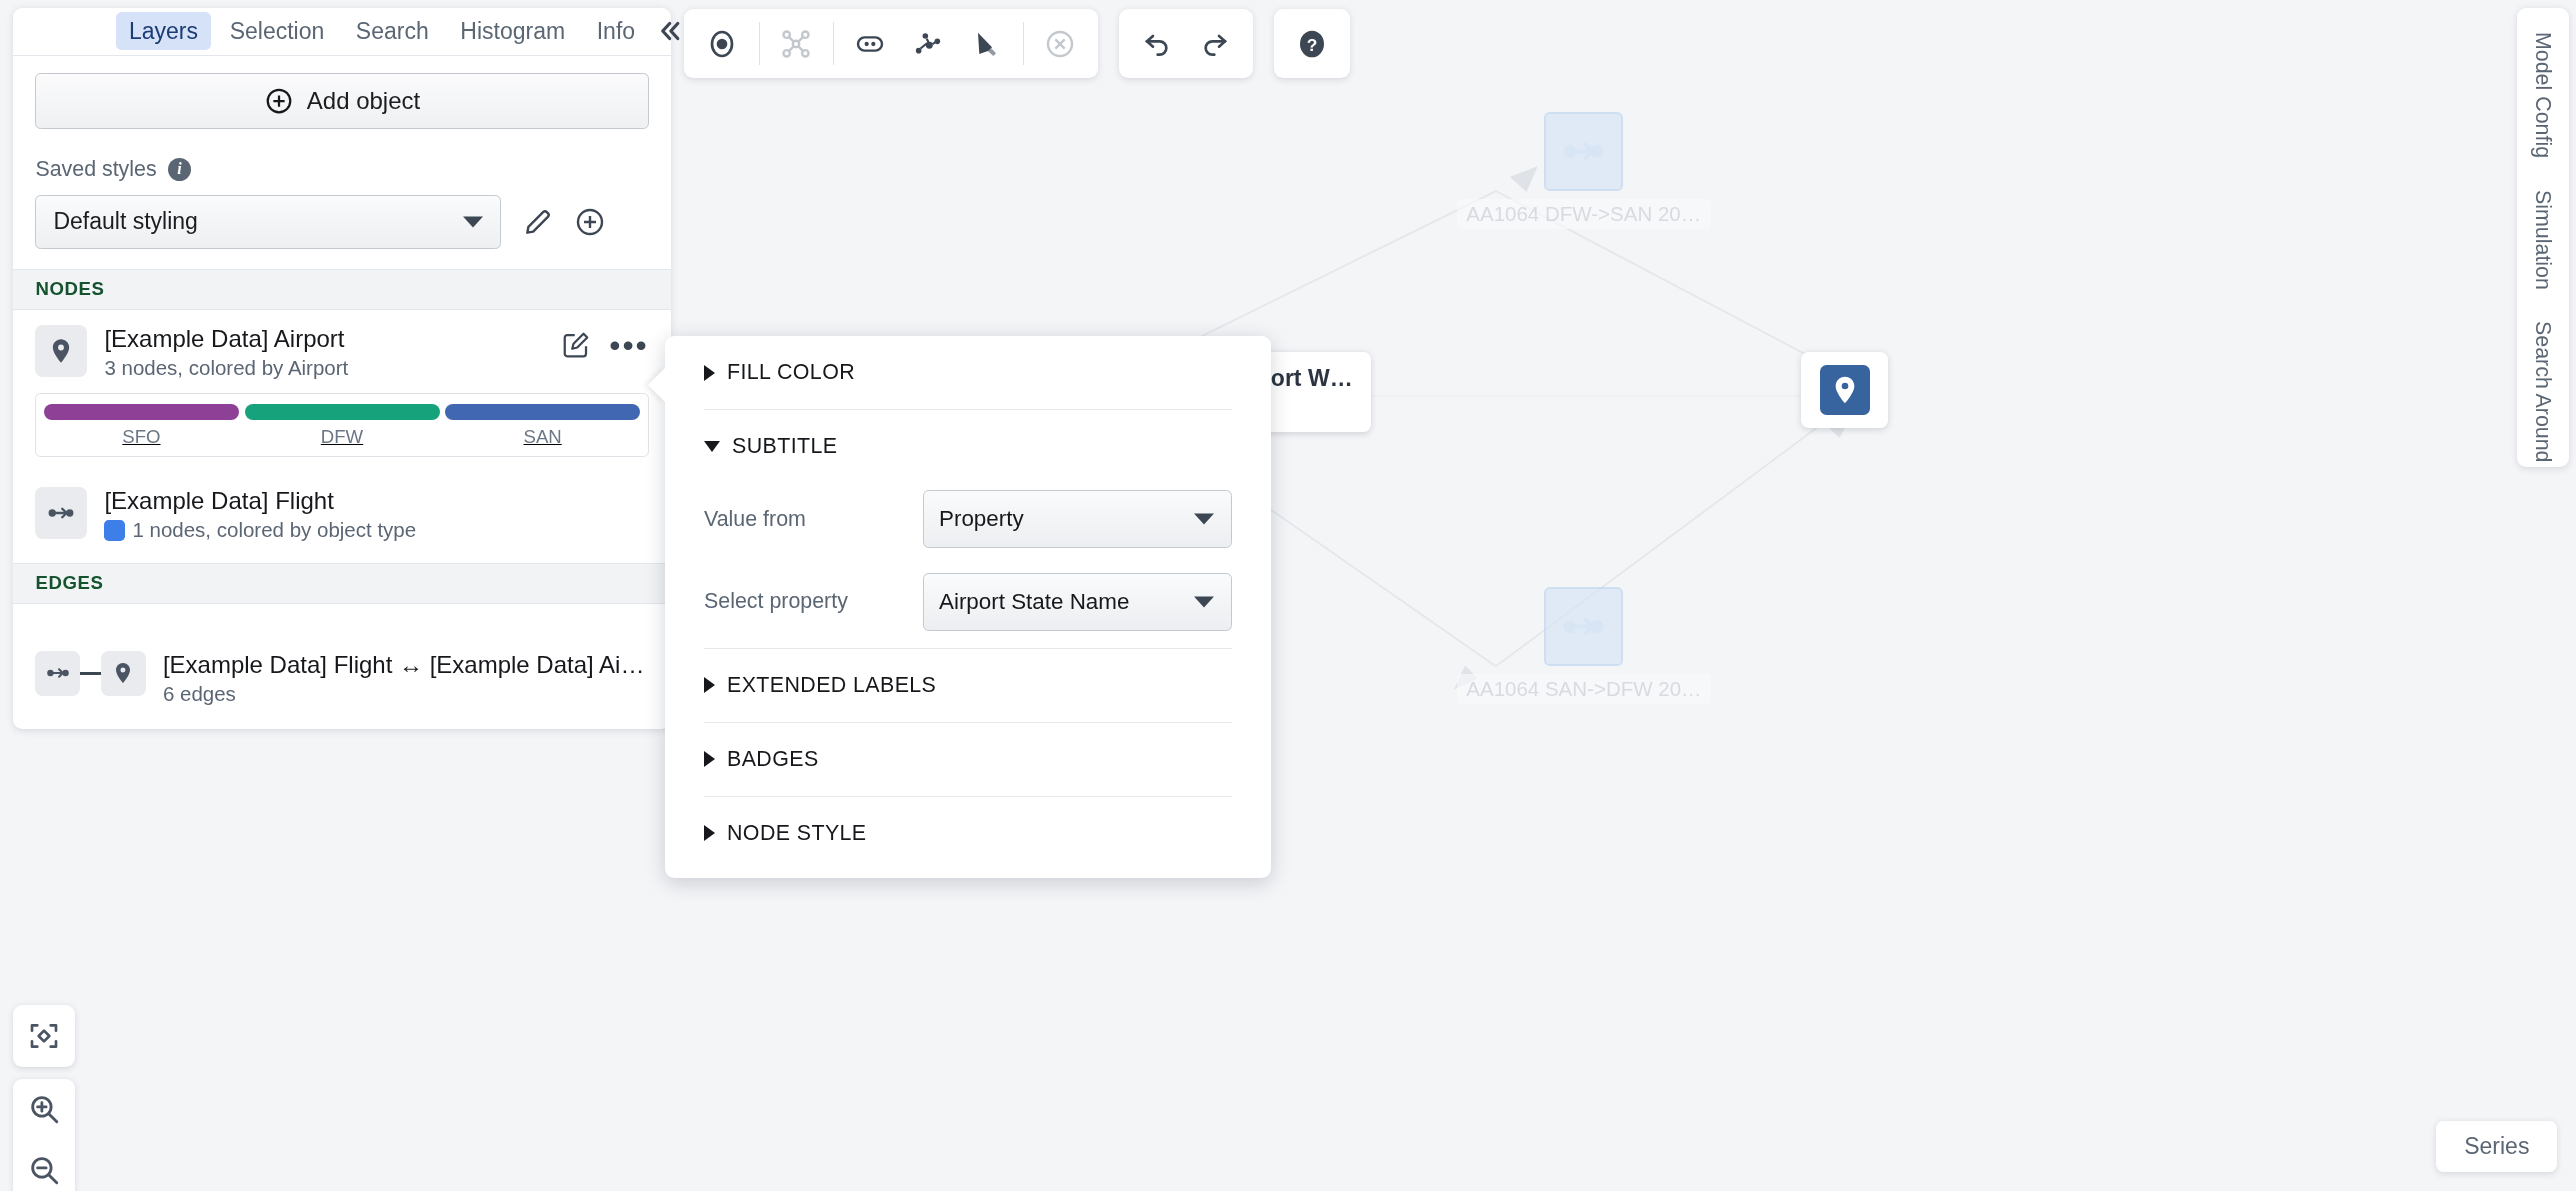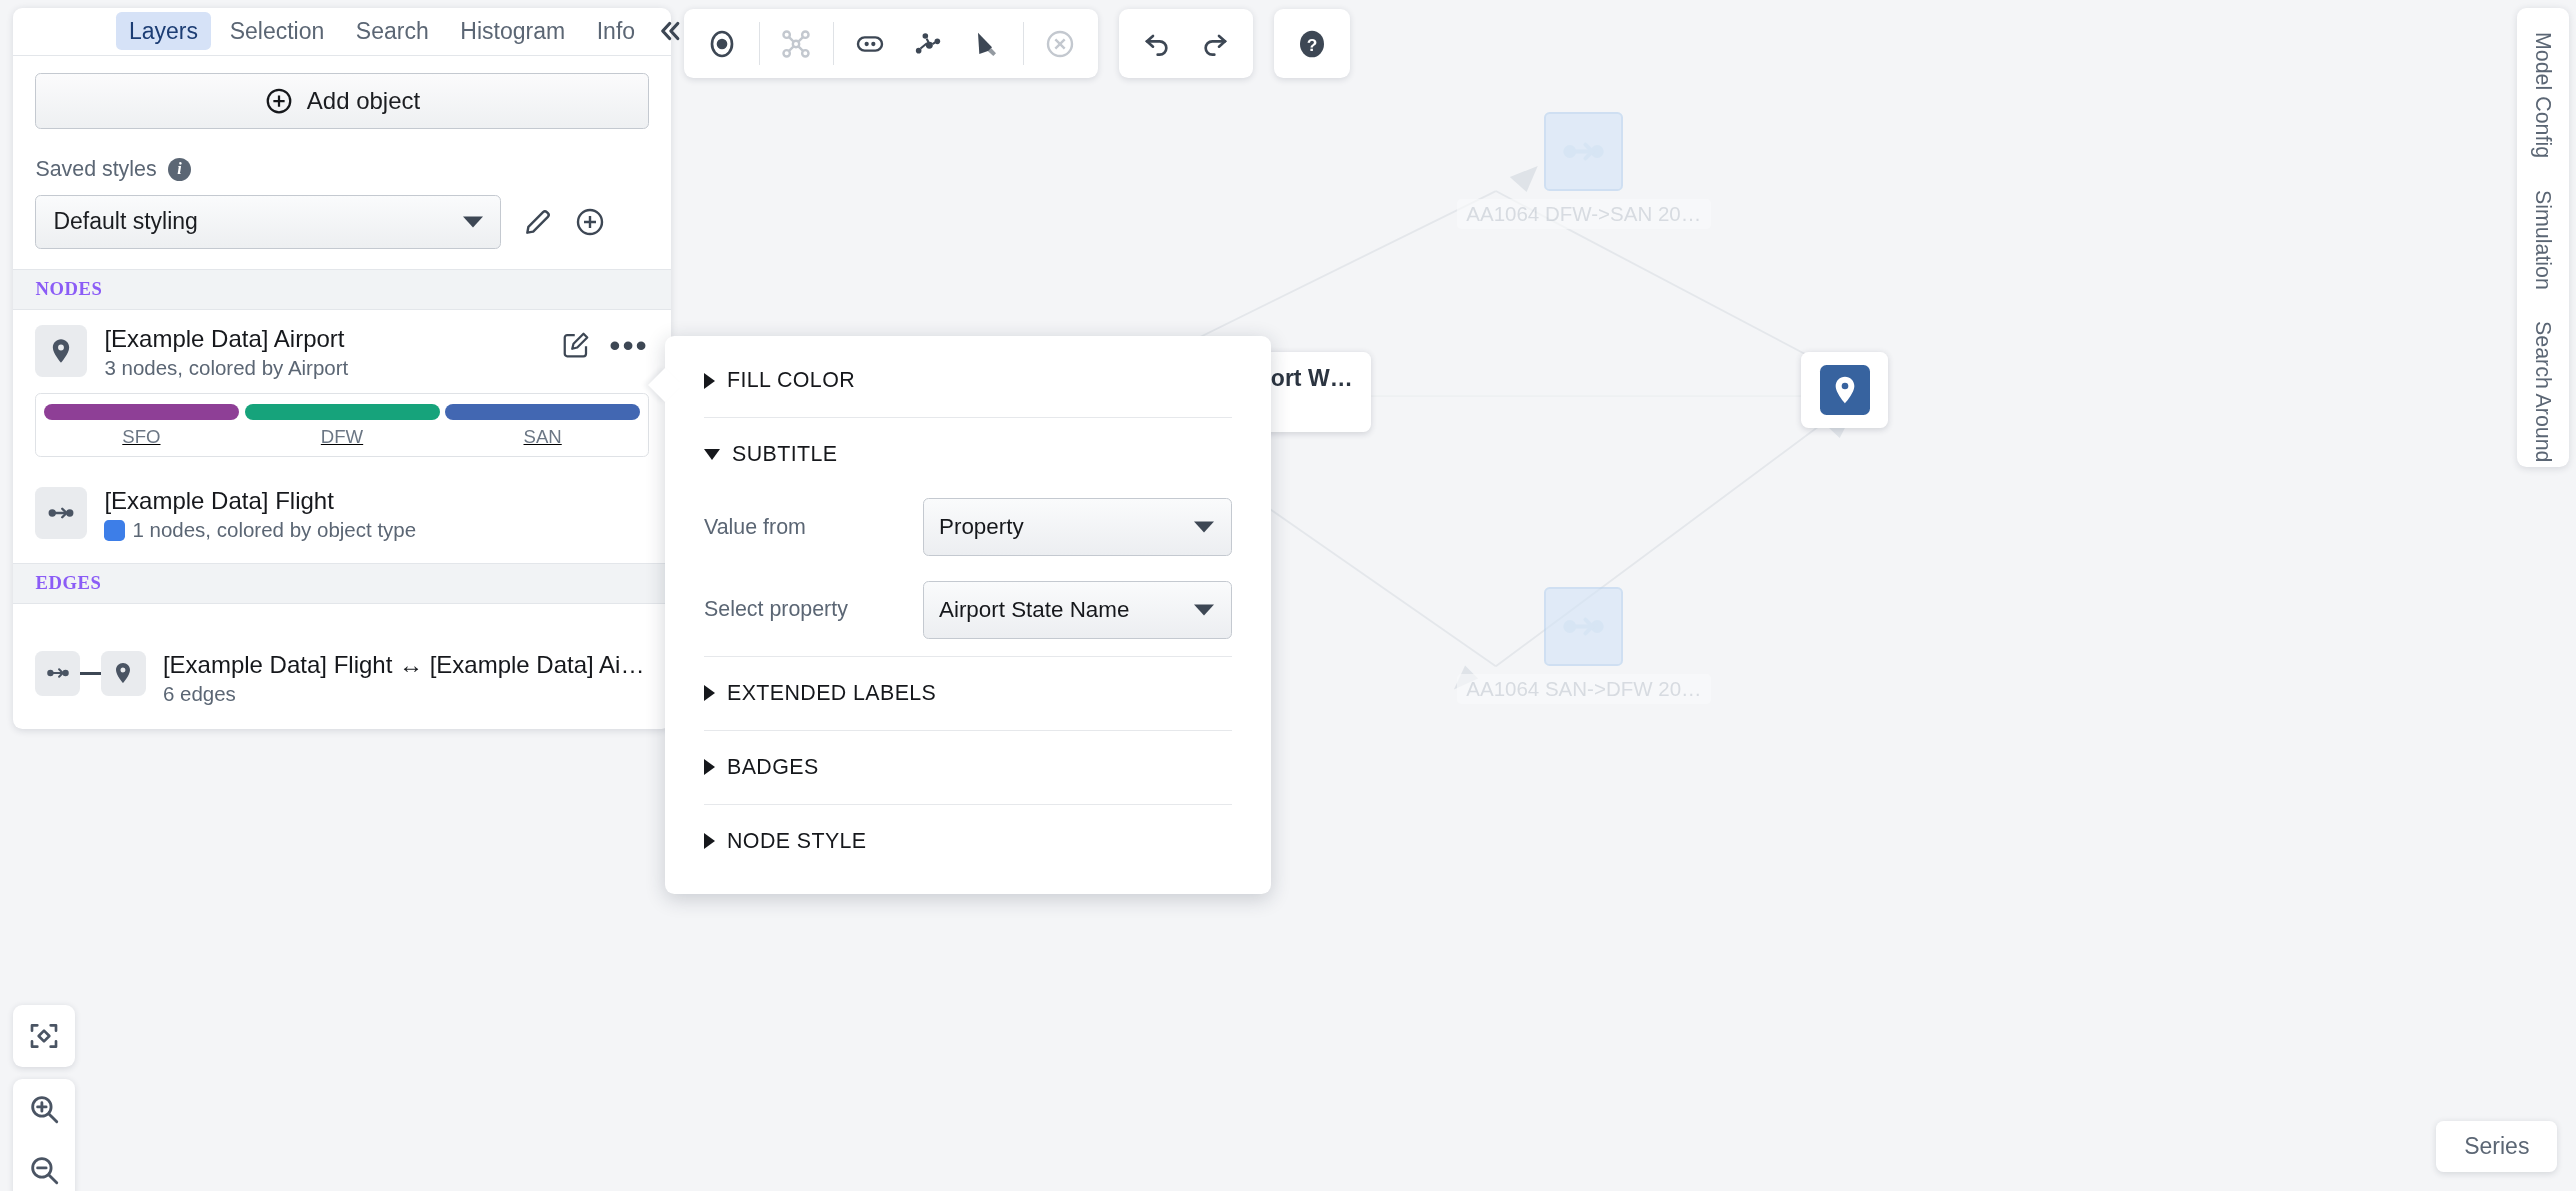--- a/index.html
+++ b/index.html
@@ -86,21 +86,21 @@
     border-top: 11.2px solid #3d4754;
   }
   .icon-btn { cursor: pointer; color: #3d4754; display: flex; }
 
   .section-header {
     background: #f1f3f5;
     border-top: 0.9px solid #e3e6ea;
     border-bottom: 0.9px solid #e3e6ea;
     padding: 8.4px 22.4px;
     font-size: 18.6px; font-weight: bold;
-    color: #8b5cf6; letter-spacing: 0.6px; font-family: Liberation Serif, serif;
+    color: #14532d; letter-spacing: 0.6px;
   }
   .layer-row {
     display: flex; align-items: flex-start;
     padding: 15px 22.4px 9.3px 22.4px;
     gap: 17px;
   }
   .layer-icon-box {
     width: 52px; height: 52px; border-radius: 7.5px;
     background: #e9ebee;
     display: flex; align-items: center; justify-content: center;
@@ -138,21 +138,21 @@
   .edge-link-line { width: 20.5px; height: 2.8px; background: #3d4754; }
 
   
   .popup {
     position: absolute;
     left: 665px; top: 336px;
     width: 606px;
     background: #ffffff;
     border-radius: 9.3px;
     box-shadow: 0 4.7px 20.5px rgba(30,40,60,.20);
-    padding: 8px 39px;
+    padding: 0 39px;
   }
   .popup-arrow {
     position: absolute; left: -12px; top: 37px;
     width: 24px; height: 24px;
     background: #fff;
     transform: rotate(45deg);
     box-shadow: -2.8px 2.8px 5.6px rgba(30,40,60,.08);
   }
   .acc-header {
     display: flex; align-items: center; gap: 12px;

